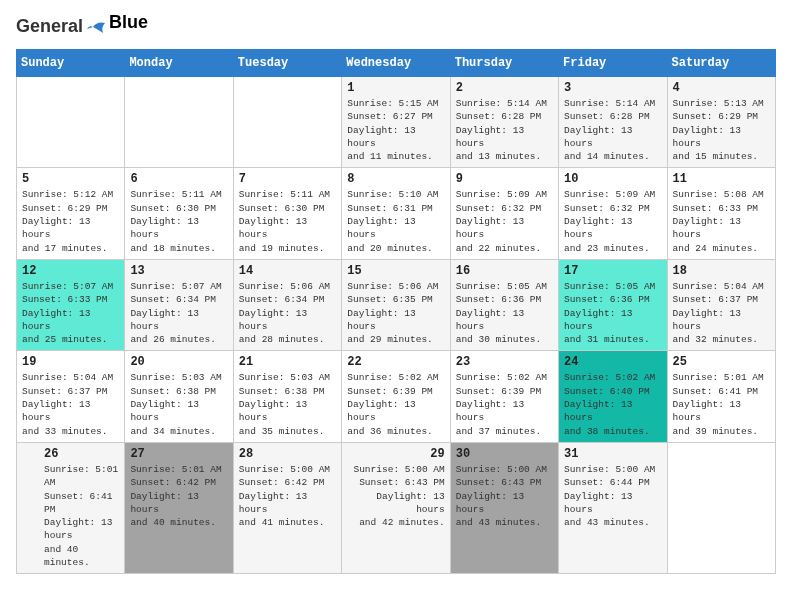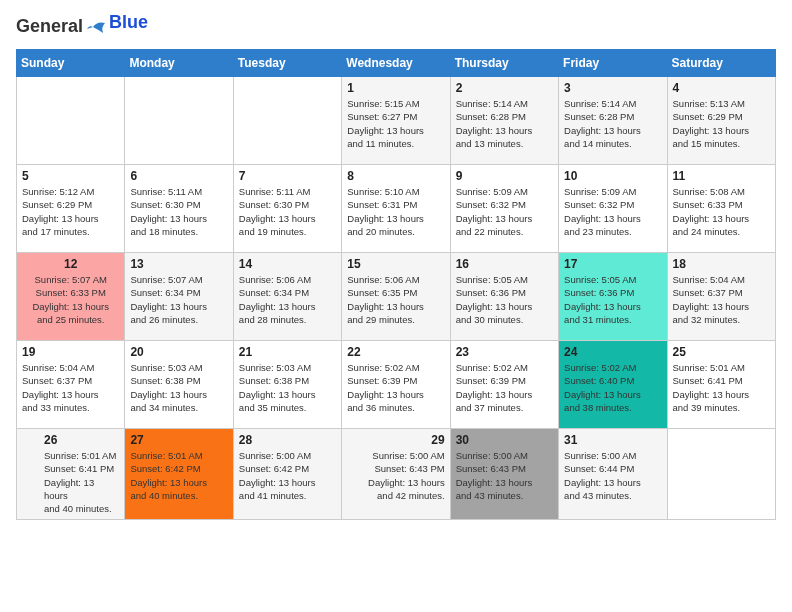--- a/index.html
+++ b/index.html
@@ -30,20 +30,21 @@
       color: #333;
     }
     .location {
       font-size: 15px;
       color: #333;
     }
     .calendar-table {
       width: 100%;
       border-collapse: collapse;
       table-layout: fixed;
+      font-family: Liberation Mono, monospace;
     }
     .calendar-table th {
       background-color: #2e7ecb;
       color: #fff;
       font-size: 12px;
       font-weight: bold;
       padding: 6px 4px;
       text-align: left;
       border: 1px solid #2e7ecb;
     }
@@ -81,21 +82,21 @@
 
 <div class="header-section">
   <div class="logo">
     <div style="display:flex;align-items:center;">
       <span style="font-size:18px;font-weight:bold;color:#333;">General</span>
       <svg width="22" height="16" viewBox="0 0 22 16" style="margin:0 2px;">
         <path d="M8 8 Q12 2 20 4 Q16 8 18 14 Q12 10 8 8Z" fill="#2e7ecb"></path>
         <path d="M8 8 Q4 6 2 10 Q5 9 8 8Z" fill="#2e7ecb"></path>
       </svg>
     </div>
-    <span style="font-size:18px;font-weight:bold;color:#1d4ed8;margin-top:-4px;">Blue</span>
+    <span style="font-size:18px;font-weight:bold;color:#000000;margin-top:-4px;">Blue</span>
   </div>
   <div class="title-area">
     <div class="month-year"></div>
     <div class="location"></div>
   </div>
 </div>
 
 <table class="calendar-table">
   <thead>
     <tr>
@@ -187,21 +188,21 @@
         </td>
         <td style="background: rgb(255, 255, 255);">
           <span class="day-num">11</span>
           <div class="day-info" style="white-space: pre-line;">Sunrise: 5:08 AM
 Sunset: 6:33 PM
 Daylight: 13 hours
 and 24 minutes.</div>
         </td>
       </tr>
       <tr>
-        <td style="background: #fca5a5; text-align: center;">
+        <td style="background: #5eead4;">
           <span class="day-num">12</span>
           <div class="day-info" style="white-space: pre-line;">Sunrise: 5:07 AM
 Sunset: 6:33 PM
 Daylight: 13 hours
 and 25 minutes.</div>
         </td>
         <td style="background: rgb(245, 245, 245);">
           <span class="day-num">13</span>
           <div class="day-info" style="white-space: pre-line;">Sunrise: 5:07 AM
 Sunset: 6:34 PM
@@ -296,21 +297,21 @@
         </td>
       </tr>
       <tr>
         <td style="background: rgb(245, 245, 245); padding-left: 27px;">
           <span class="day-num">26</span>
           <div class="day-info" style="white-space: pre-line;">Sunrise: 5:01 AM
 Sunset: 6:41 PM
 Daylight: 13 hours
 and 40 minutes.</div>
         </td>
-        <td style="background: #f97316;">
+        <td style="background: #a3a3a3;">
           <span class="day-num">27</span>
           <div class="day-info" style="white-space: pre-line;">Sunrise: 5:01 AM
 Sunset: 6:42 PM
 Daylight: 13 hours
 and 40 minutes.</div>
         </td>
         <td style="background: rgb(245, 245, 245);">
           <span class="day-num">28</span>
           <div class="day-info" style="white-space: pre-line;">Sunrise: 5:00 AM
 Sunset: 6:42 PM

